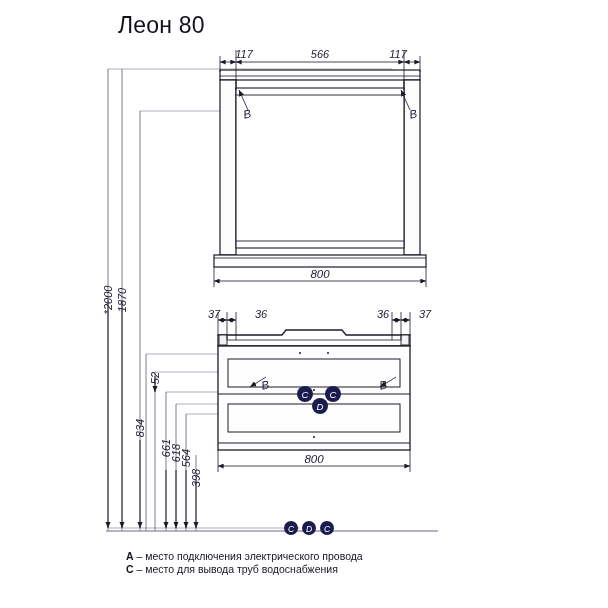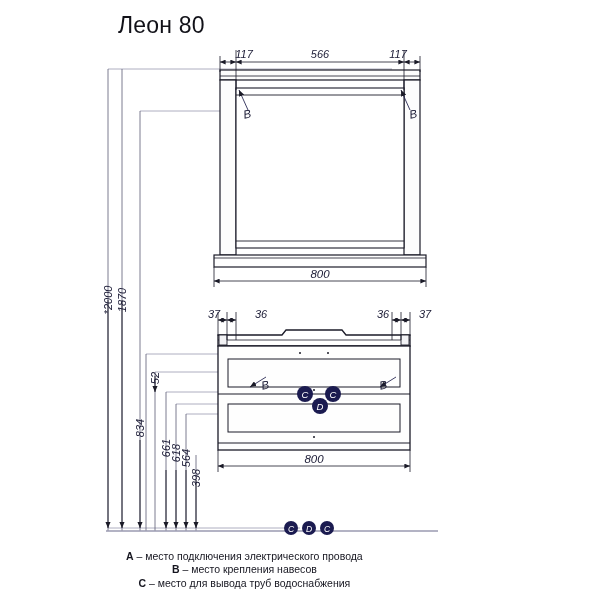--- a/index.html
+++ b/index.html
@@ -33,21 +33,21 @@
   }
   .legend {
     position: absolute;
     left: 126px;
     top: 550px;
     font-size: 10.5px;
     line-height: 13.3px;
     color: #15151f;
     white-space: nowrap;
   }
-  .legend-row { display: block; text-align: center; }
+  .legend-row { display: block; }
   .legend-key { font-weight: bold; }
   svg { display: block; }
   text { font-family: "Liberation Sans", sans-serif; }
 </style>
 </head>
 <body>
 
 <div id="sheet">
 
   <div id="title">Леон 80</div>
@@ -248,24 +248,19 @@
 
   </svg>
 
   <div class="legend">
     <span class="legend-row">
       <span class="legend-key">A</span>
       <span>–</span>
       <span>место подключения электрического провода</span>
     </span>
     <span class="legend-row">
-      <span class="legend-key">B</span>
-      <span>–</span>
-      <span>место крепления навесов</span>
-    </span>
-    <span class="legend-row">
       <span class="legend-key">C</span>
       <span>–</span>
       <span>место для вывода труб водоснабжения</span>
     </span>
   </div>
 
 </div>
 
 </body></html>

